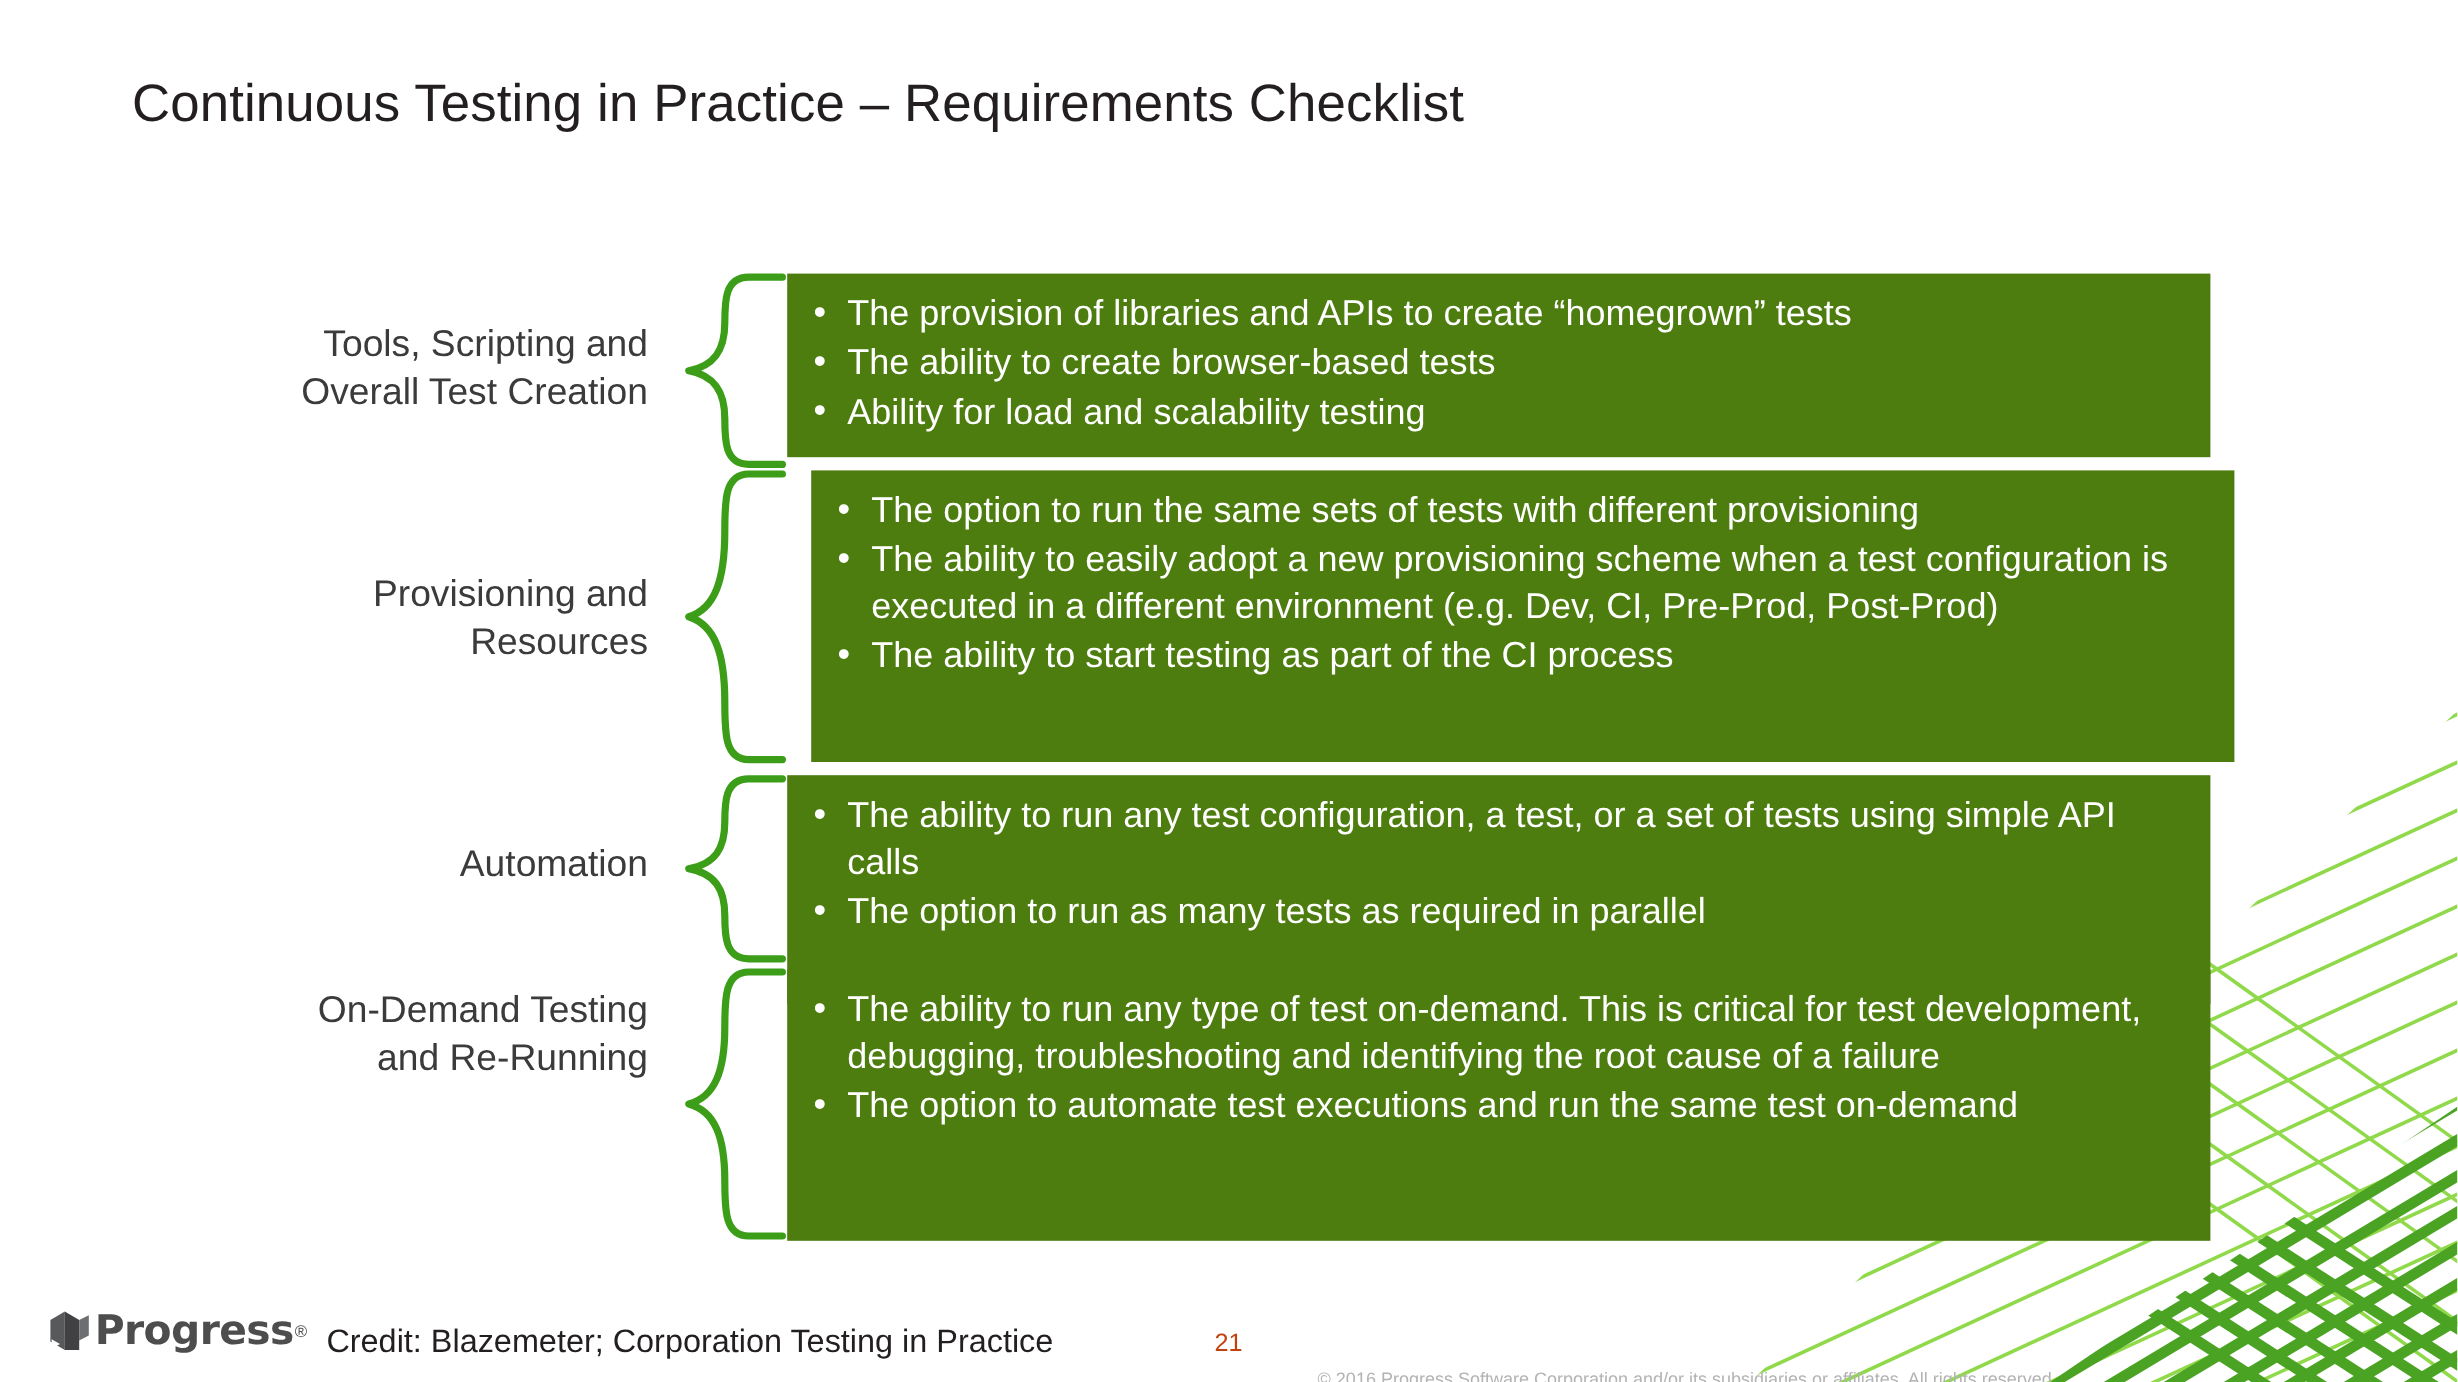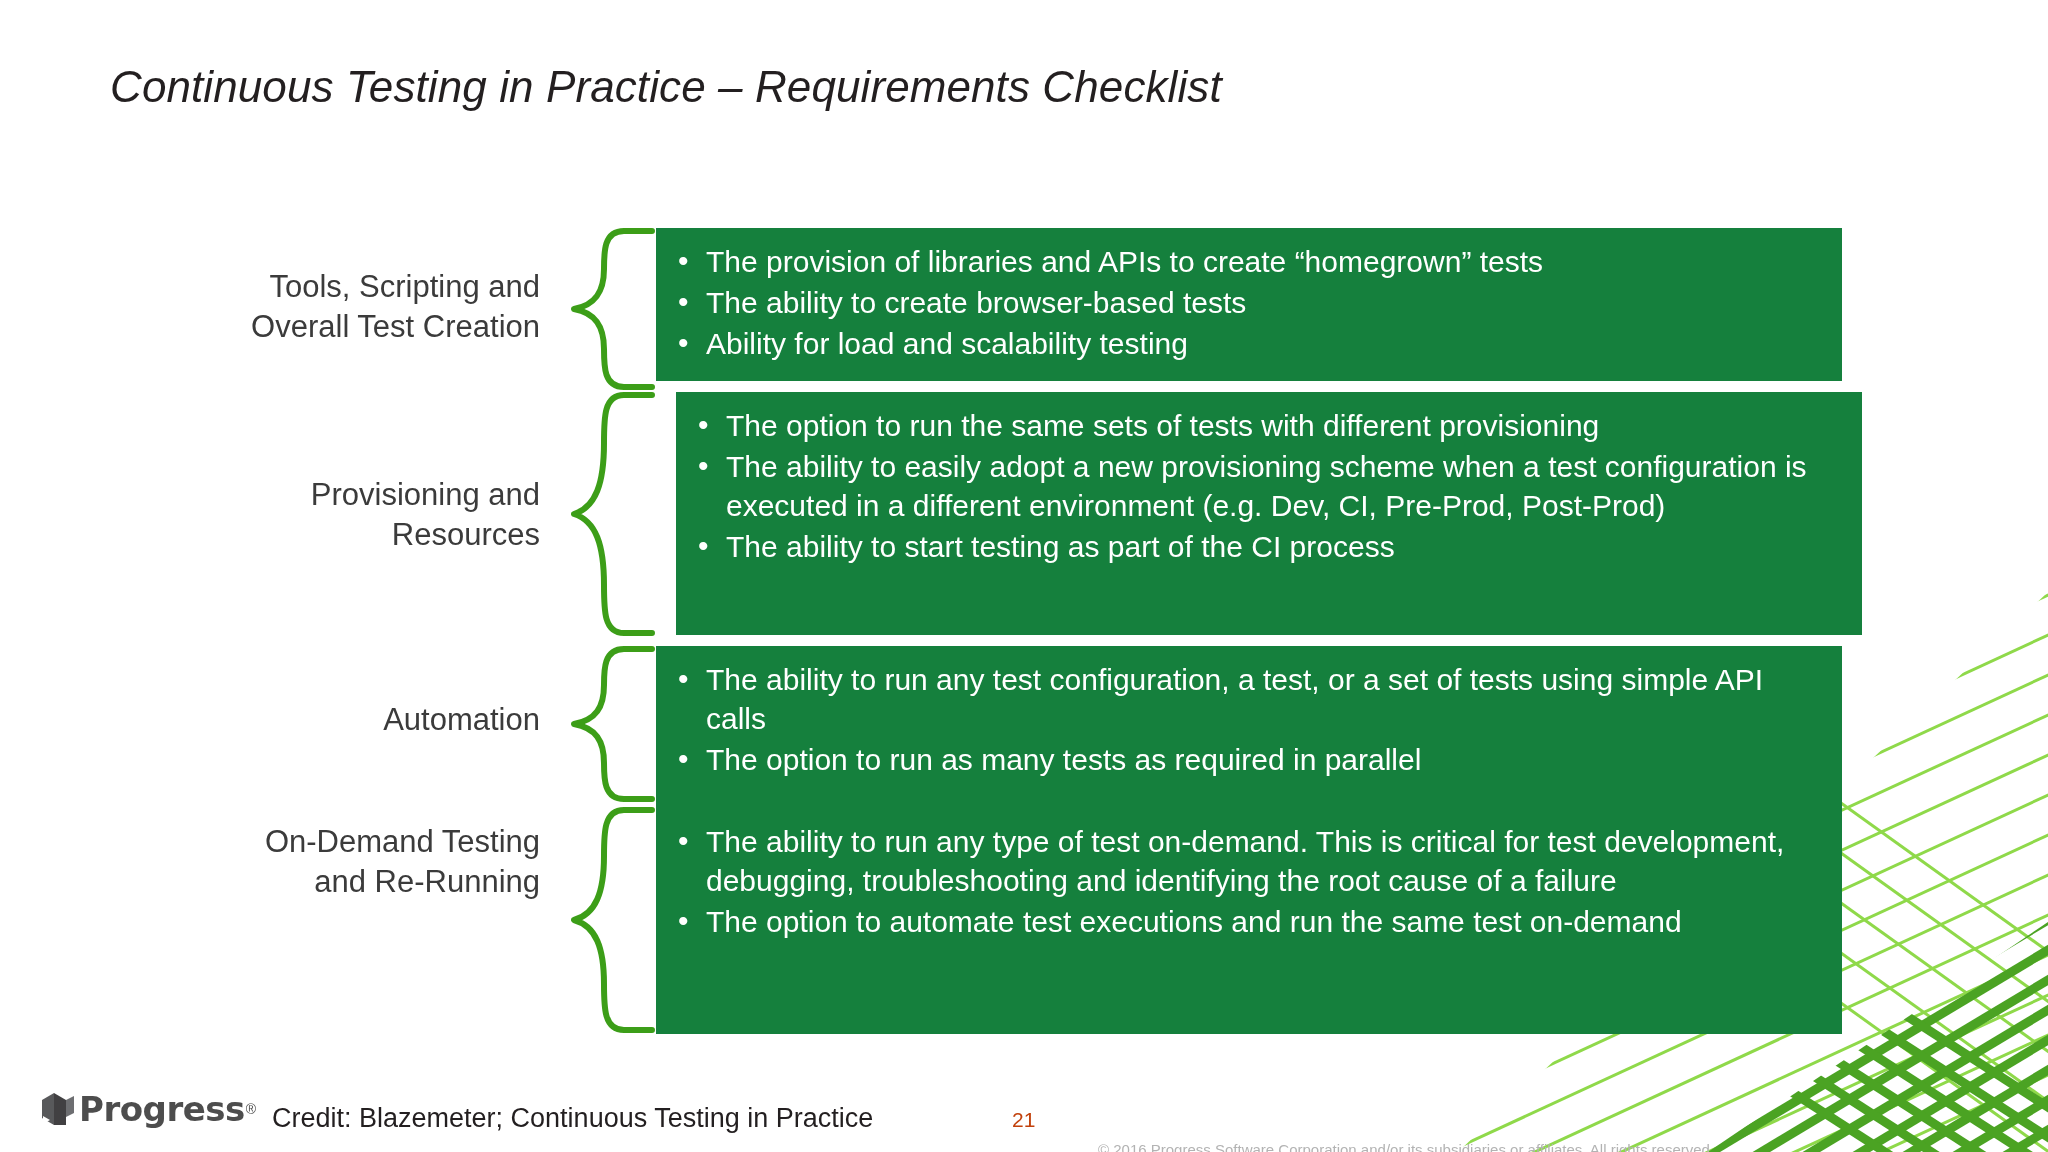--- a/index.html
+++ b/index.html
@@ -10,40 +10,39 @@
   }
 
   
   .deco{position:absolute;right:0;bottom:0;width:720px;height:560px;pointer-events:none;}
 
   
   .title{
     position:absolute;left:110px;top:62px;
     font-size:44px;color:#231f20;font-weight:400;letter-spacing:0.1px;
     white-space:nowrap;
-    font-style:italic;
   }
 
   
   .diagram{position:absolute;left:0;top:0;width:2048px;height:1152px;}
 
   .row{position:absolute;}
 
   .rowlabel{
     position:absolute;
     text-align:right;
     font-size:31px;line-height:40px;color:#3b3b3b;font-weight:400;
     width:420px;left:120px;
   }
 
   .brace{position:absolute;left:566px;}
 
   .box{
     position:absolute;left:656px;width:1186px;
-    background:#15803d;
+    background:#4d7c0f;
     box-sizing:border-box;
     padding:14px 22px 14px 16px;
   }
   .bullets{margin:0;padding:0;list-style:none;}
   .bullets li{
     position:relative;
     padding-left:34px;
     color:#ffffff;
     font-size:30px;
     line-height:39px;
@@ -220,15 +219,15 @@
   <svg class="logo-mark" viewBox="0 0 40 42" xmlns="http://www.w3.org/2000/svg">
     <polygon points="4,12 16,5 16,37 4,30" fill="#58595b"></polygon>
     <polygon points="16,5 28,12 28,37 16,37" fill="#414042"></polygon>
     <polygon points="28,12 36,8 36,25 28,29" fill="#6d6e71"></polygon>
     <polygon points="5,28 12,32 5,36" fill="#ffffff"></polygon>
   </svg>
   <span class="logo-word">Progress</span>
   <span class="logo-reg">®</span>
 </div>
 
-<div class="credit">Credit: Blazemeter; Continuous Testing in Practice</div>
+<div class="credit">Credit: Blazemeter; Corporation Testing in Practice</div>
 <div class="pagenum">21</div>
 <div class="copyright">© 2016 Progress Software Corporation and/or its subsidiaries or affiliates. All rights reserved.</div>
 
 </body></html>

